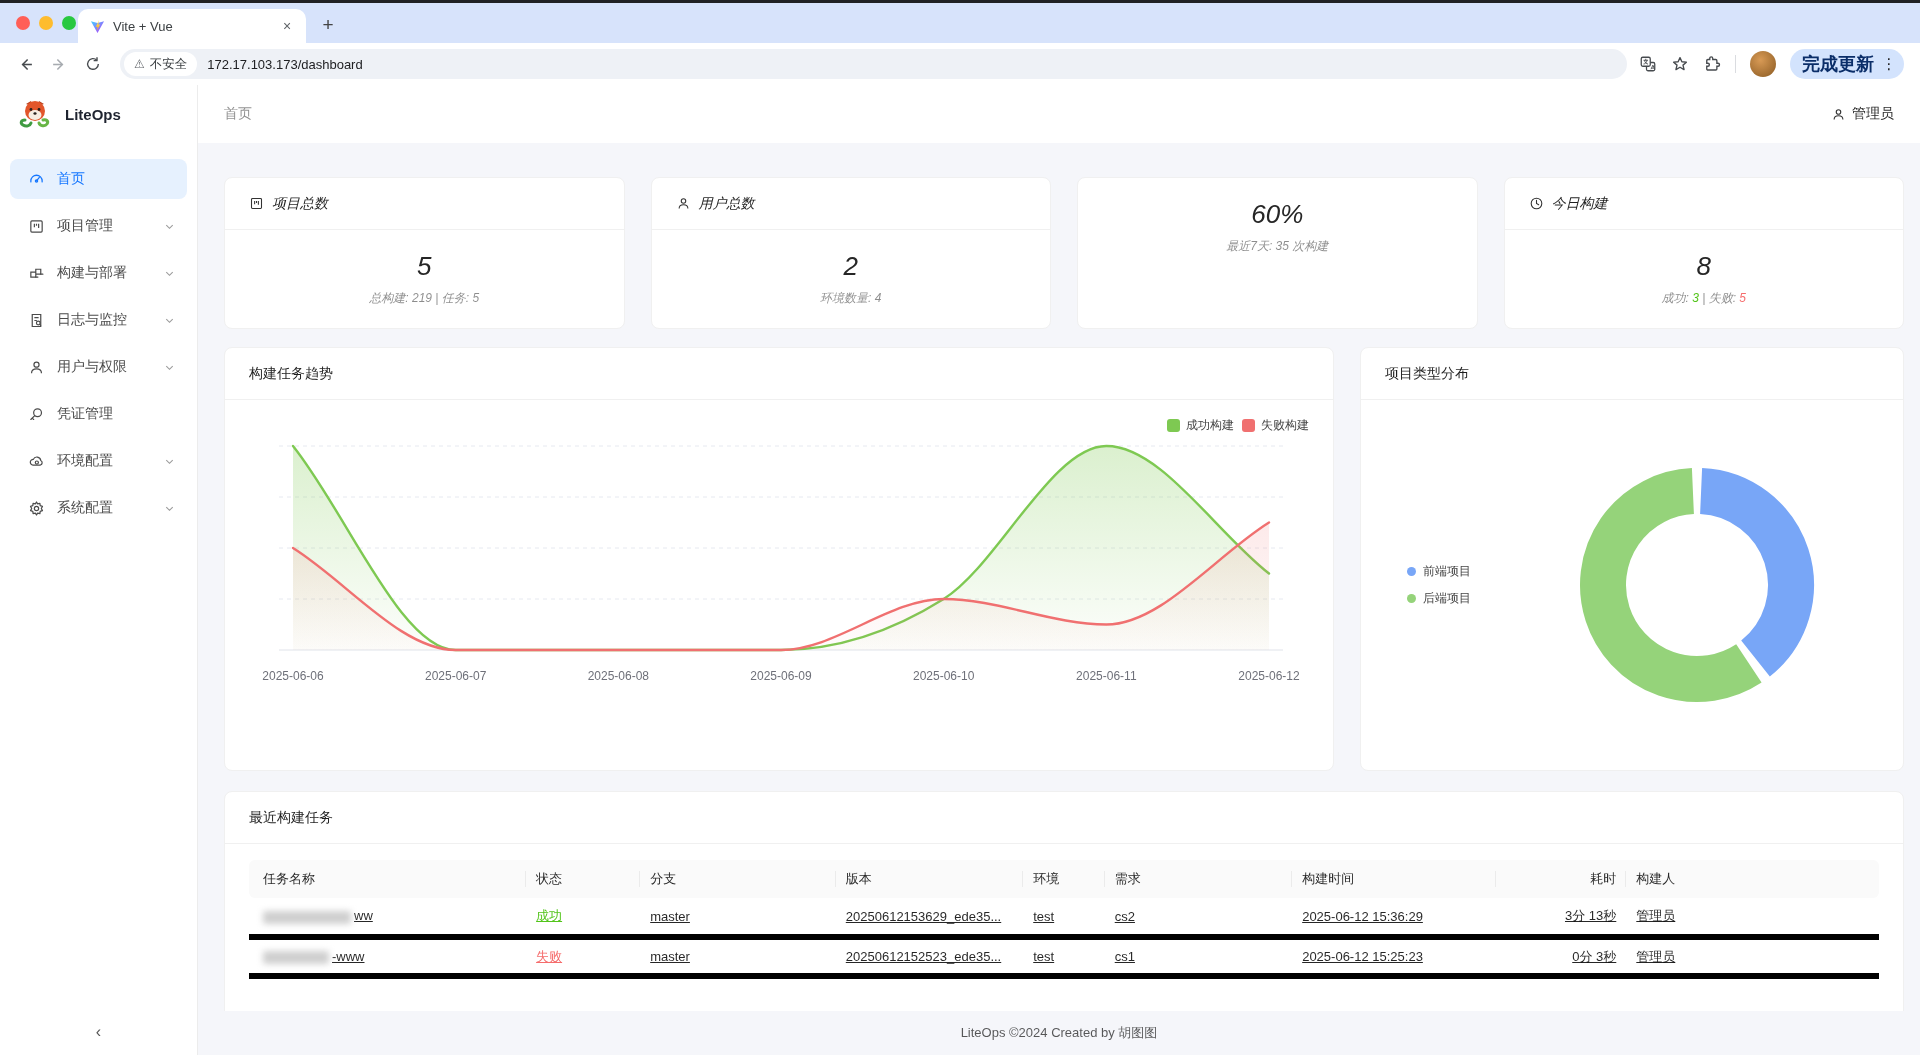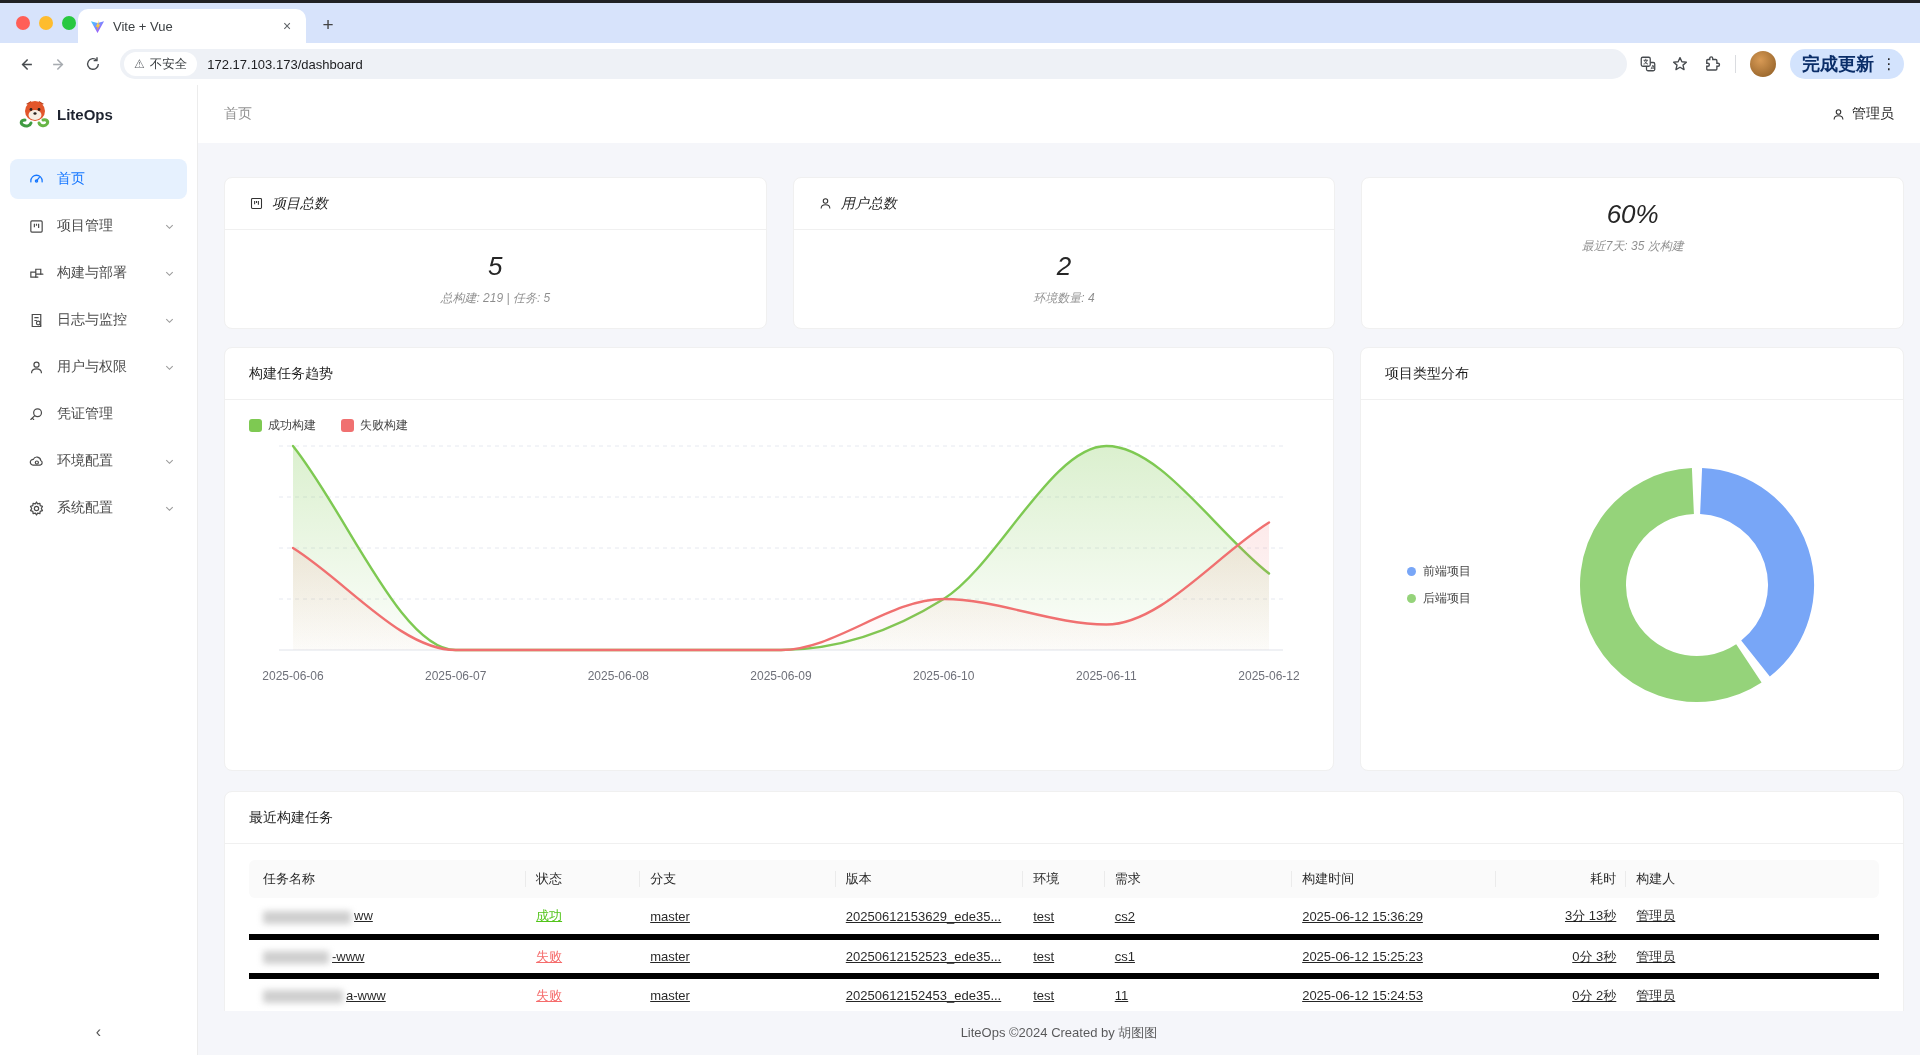--- a/index.html
+++ b/index.html
@@ -27,21 +27,21 @@
   .tb-icons { display:flex; align-items:center; gap:14px; margin-right:6px; }
   .divider { width:1px; height:18px; background:#dadce0; }
   .avatar { width:26px; height:26px; border-radius:50%; background:radial-gradient(circle at 40% 35%, #d89a55, #8a5a22); }
   .update-pill { height:30px; background:#d3e3fd; border-radius:15px; display:flex; align-items:center; padding:0 4px 0 12px; gap:4px; }
   .update-label { font-size:18px; font-weight:700; color:#0b2e69; }
   .kebab { width:22px; text-align:center; color:#1f1f1f; font-size:15px; letter-spacing:0; }
 
   
   .app { display:flex; height:970px; background:#f5f6fa; }
   .sidebar { width:198px; background:#fff; border-right:1px solid #ececec; display:flex; flex-direction:column; }
-  .logo { height:58px; display:flex; align-items:center; padding-left:18px; gap:5px; }
+  .logo { height:58px; display:flex; align-items:center; padding-left:18px; gap:13px; }
   .logo-name { font-size:15px; font-weight:800; color:#1f2430; }
   .menu { padding:16px 10px 0 10px; flex:1; }
   .mi { height:40px; margin-bottom:7px; display:flex; align-items:center; gap:12px; padding:0 12px 0 18px; border-radius:8px; color:#4b4b4b; cursor:pointer; }
   .mi svg { flex:none; }
   .mi .lbl { flex:1; font-size:14px; }
   .mi.active { background:#e6f1fe; color:#1677ff; }
   .chev { color:#9b9b9b; display:flex; }
   .collapse { height:46px; display:flex; align-items:center; justify-content:center; color:#555; font-size:16px; }
 
   .main { flex:1; display:flex; flex-direction:column; }
@@ -57,21 +57,21 @@
   .stats { display:flex; gap:26px; }
   .stat-card { flex:1; height:152px;font-style:italic; }
   .stat-body { height:98px; display:flex; flex-direction:column; align-items:center; justify-content:center; gap:8px; }
   .stat-value { font-size:26px; color:#262626; }
   .stat-sub { font-size:12px; color:rgba(0,0,0,.45); }
   .num-ok { color:#52c41a; } .num-bad { color:#f56c6c; }
 
   .charts-row { display:flex; gap:26px; margin-top:18px; }
   .line-card { width:1110px; height:424px; }
   .line-body { padding:14px 24px 0 24px; }
-  .chart-legend { display:flex; justify-content:flex-start; gap:25px; align-items:center; height:22px; font-size:12px; color:#464646; }
+  .chart-legend { display:flex; justify-content:flex-end; gap:8px; align-items:center; height:22px; font-size:12px; color:#464646; }
   .chart-legend .item { display:flex; align-items:center; gap:6px; cursor:pointer; }
   .chip { width:13px; height:13px; border-radius:3px; display:inline-block; }
   .donut-card { width:544px; height:424px; }
   .donut-body { height:370px; display:flex; align-items:center; padding-left:46px; }
   .donut-legend { width:120px; display:flex; flex-direction:column; gap:10px; font-size:12px; color:#464646; }
   .donut-legend .item { display:flex; align-items:center; gap:7px; cursor:pointer; }
   .dot { width:9px; height:9px; border-radius:50%; display:inline-block; }
   .donut-svg { margin-left:50px; }
 
   .table-card { margin-top:20px; height:260px; overflow:hidden; }
@@ -321,20 +321,33 @@
             </div>
             <div class="stat-body">
               <div class="stat-value">2</div>
               <div class="stat-sub">环境数量: 4</div>
             </div>
           </div>
           <div class="card stat-card">
             <div class="stat-body">
               <div class="stat-value">60%</div>
               <div class="stat-sub">最近7天: 35 次构建</div>
+            </div>
+          </div>
+          <div class="card stat-card">
+            <div class="card-head">
+              <svg width="15" height="15" viewBox="0 0 24 24" fill="none" stroke="#333" stroke-width="1.7">
+                  <circle cx="12" cy="12" r="8.5"></circle>
+                  <path d="M12 7 V12 L15.5 14" stroke-linecap="round"></path>
+                </svg>
+              <span>今日构建</span>
+            </div>
+            <div class="stat-body">
+              <div class="stat-value">8</div>
+              <div class="stat-sub"><span>成功: </span><span class="num-ok">3</span><span> | </span><span>失败: </span><span class="num-bad">5</span></div>
             </div>
           </div>
         </div>
 
         <div class="charts-row">
           <div class="card line-card">
             <div class="card-head">
                 <span>构建任务趋势</span>
               </div>
             <div class="line-body">
@@ -447,31 +460,20 @@
                   <td><span class="blur-block bw2"></span><span>-www</span></td>
                   <td class="st-bad">失败</td>
                   <td>master</td>
                   <td>20250612152523_ede35...</td>
                   <td>test</td>
                   <td>cs1</td>
                   <td>2025-06-12 15:25:23</td>
                   <td class="r">0分 3秒</td>
                   <td>管理员</td>
                 </tr>
-                <tr>
-                  <td><span class="blur-block bw3"></span><span>a-www</span></td>
-                  <td class="st-bad">失败</td>
-                  <td>master</td>
-                  <td>20250612152453_ede35...</td>
-                  <td>test</td>
-                  <td>11</td>
-                  <td>2025-06-12 15:24:53</td>
-                  <td class="r">0分 2秒</td>
-                  <td>管理员</td>
-                </tr>
               </tbody>
             </table>
           </div>
         </div>
       </div>
 
       <div class="footer">
         <span>LiteOps ©2024 Created by 胡图图</span>
       </div>
     </div>

